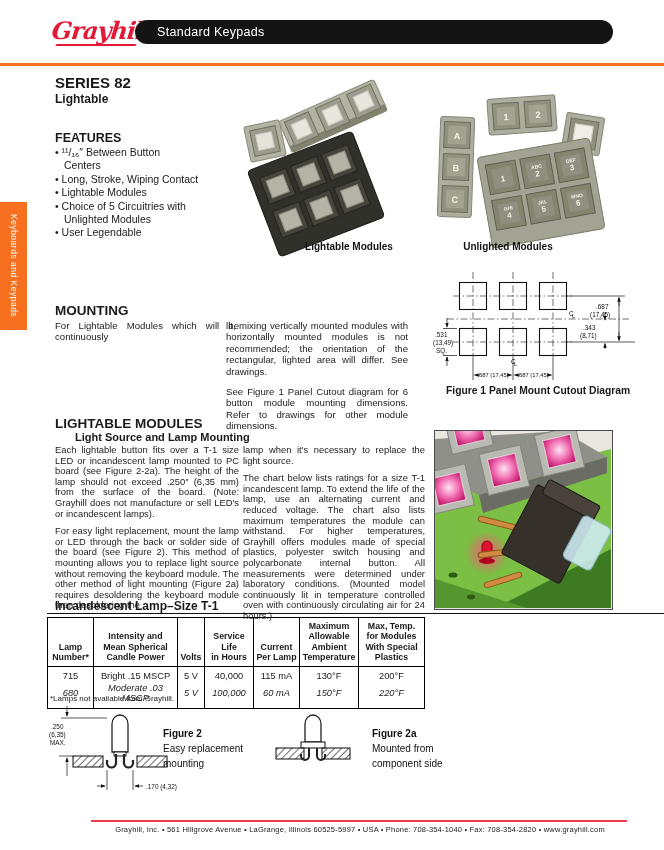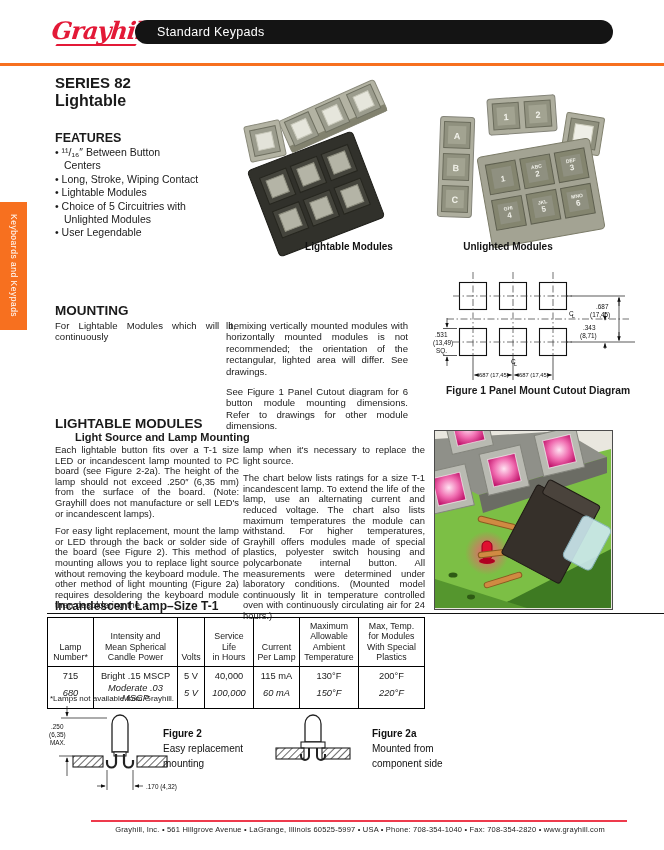--- a/index.html
+++ b/index.html
@@ -22,21 +22,21 @@
   #headerbar{background:#141414;border-radius:12px;color:#fff;display:flex;align-items:center;}
   #headerbar span{font-size:12.5px;letter-spacing:.3px;padding-left:22px;}
   #orange-rule{background:#f7701f;}
   
   #sidetab{background:#f7701f;color:#fff;display:flex;align-items:center;justify-content:center;}
   #sidetab span{writing-mode:vertical-rl;font-size:8.5px;letter-spacing:.5px;}
   
   table.lamp{border-collapse:collapse;table-layout:fixed;width:377px;}
   table.lamp th,table.lamp td{border:1px solid #000;}
   table.lamp{border:1.5px solid #000;}
-  table.lamp th{font-size:8.8px;line-height:10.4px;font-weight:normal;text-align:center;
+  table.lamp th{font-size:8.8px;line-height:10.4px;font-weight:bold;text-align:center;
                 vertical-align:bottom;white-space:pre-line;padding:3px 1px 3px 1px;}
   table.lamp tbody td{border-top:none;border-bottom:none;font-size:9.3px;text-align:center;
                 padding:1px 0;vertical-align:middle;}
   table.lamp tbody tr.first td{padding-top:4px;}
   table.lamp tbody tr.last td{padding-bottom:5px;font-style:italic;}
   .rule{background:#111;}
   #footer-rule{background:#ee3a4c;}
   #footer-text{font-size:7.5px;color:#222;text-align:center;letter-spacing:.2px;}
   svg text{font-family:"Liberation Sans","DejaVu Sans",sans-serif;}
 </style>
@@ -52,21 +52,21 @@
   <div id="headerbar" class="abs" style="left:135px;top:20px;width:478px;height:24px;">
     <span>Standard Keypads</span>
   </div>
   <div id="orange-rule" class="abs" style="left:0;top:63px;width:664px;height:3px;"></div>
 
   <div id="sidetab" class="abs" style="left:0;top:202px;width:27px;height:128px;">
     <span>Keyboards and Keypads</span>
   </div>
 
   <div class="abs b" style="left:55px;top:74px;font-size:15px;">SERIES 82</div>
-  <div class="abs b" style="left:55px;top:92px;font-size:16px;">Lightable</div>
+  <div class="abs b" style="left:55px;top:92px;font-size:12px;">Lightable</div>
 
   <div class="abs b" style="left:55px;top:131px;font-size:12.5px;">FEATURES</div>
   <div class="abs" style="left:55px;top:146px;width:185px;font-size:10.5px;line-height:13.4px;">
     <div><span>•</span> <span>¹¹/₁₆″ Between Button</span></div>
     <div style="padding-left:9px;"><span>Centers</span></div>
     <div><span>•</span> <span>Long, Stroke, Wiping Contact</span></div>
     <div><span>•</span> <span>Lightable Modules</span></div>
     <div><span>•</span> <span>Choice of 5 Circuitries with</span></div>
     <div style="padding-left:9px;"><span>Unlighted Modules</span></div>
     <div><span>•</span> <span>User Legendable</span></div>

